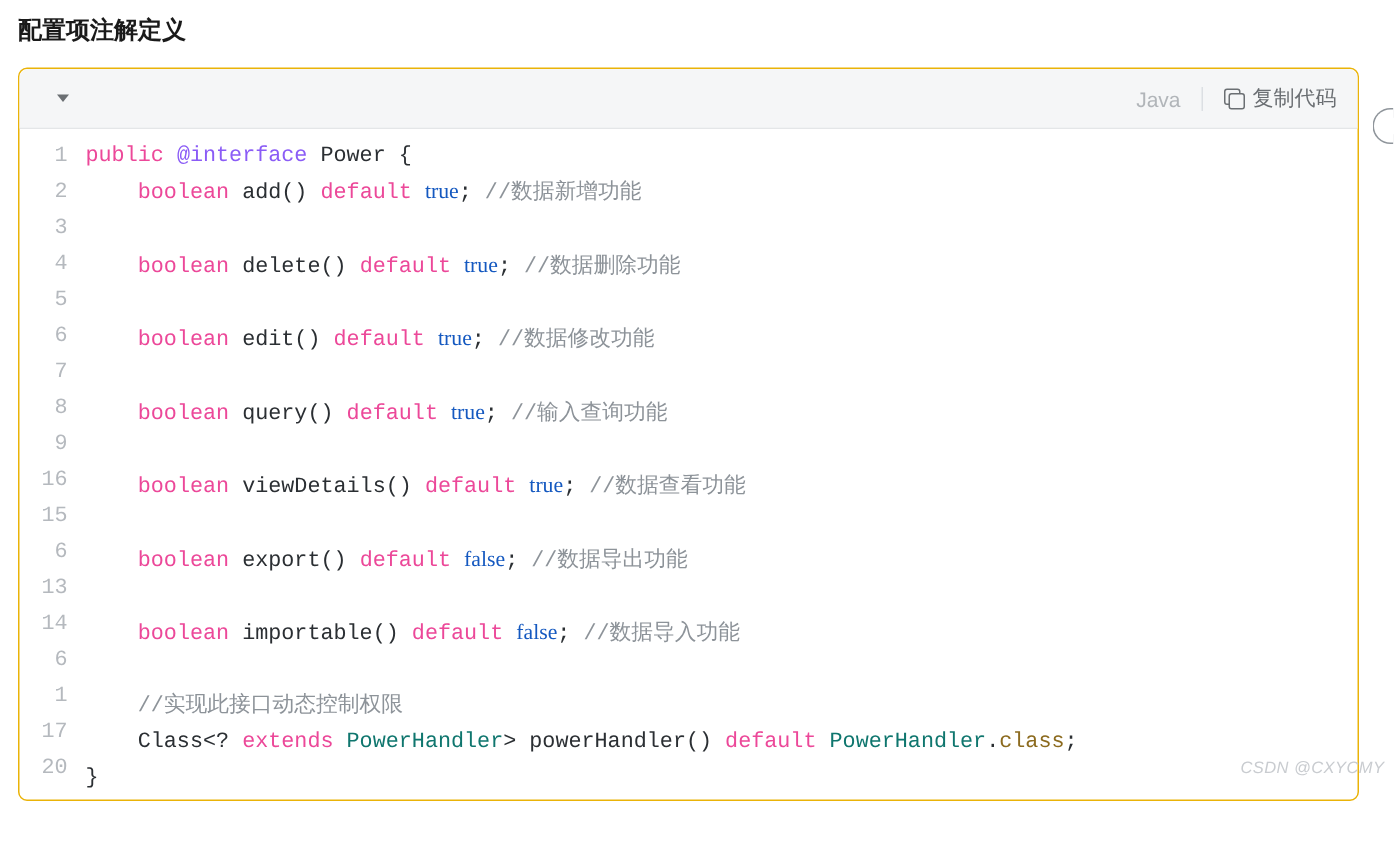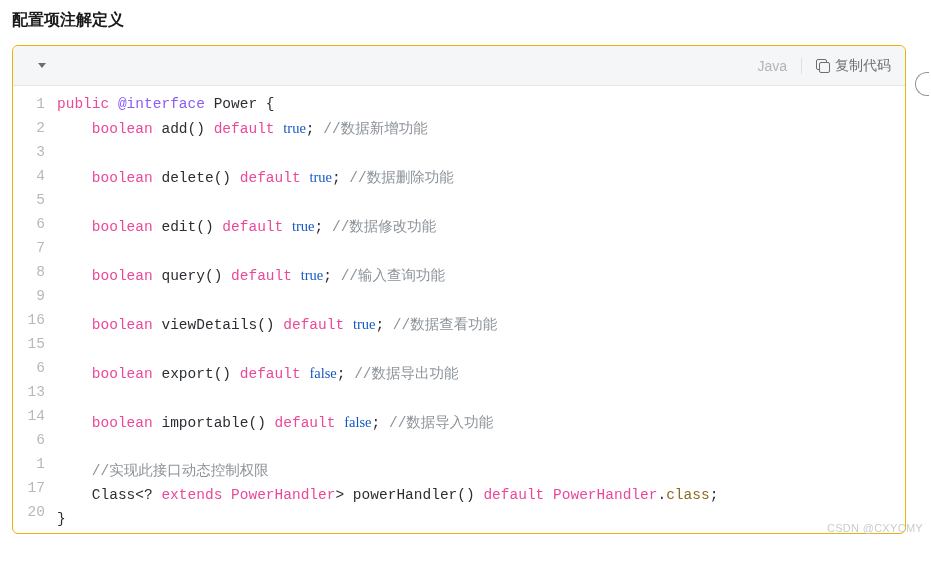--- a/index.html
+++ b/index.html
@@ -95,32 +95,33 @@
     user-select: none;
   }
   .codecol {
     padding-right: 12px;
     white-space: pre;
     color: #2b2f33;
   }
   .tok-kw    { color: #ec4899; }   
   .tok-annot { color: #8b5cf6; }   
   .tok-lit   { color: #1559c0; font-family: Liberation Serif, serif; }   
-  .tok-type  { color: #ec4899; }   
+  .tok-type  { color: #0f766e; }   
   .tok-cmt   { color: #8d9399; margin-top: 14px; }
   .tok-class { color: #8c6b1f; }
 
   .watermark {
     position: absolute;
     right: 8px;
-    bottom: 0;
+    bottom: 16px;
     font-size: 11px;
     color: #c9ccd0;
     letter-spacing: .3px;
     pointer-events: none;
+    font-style: italic;
   }
   .ear {
     position: absolute;
     right: 2px;
     top: 72px;
     width: 14px;
     height: 24px;
     border: 1.5px solid #8f959b;
     border-right: none;
     border-radius: 14px 0 0 14px;

